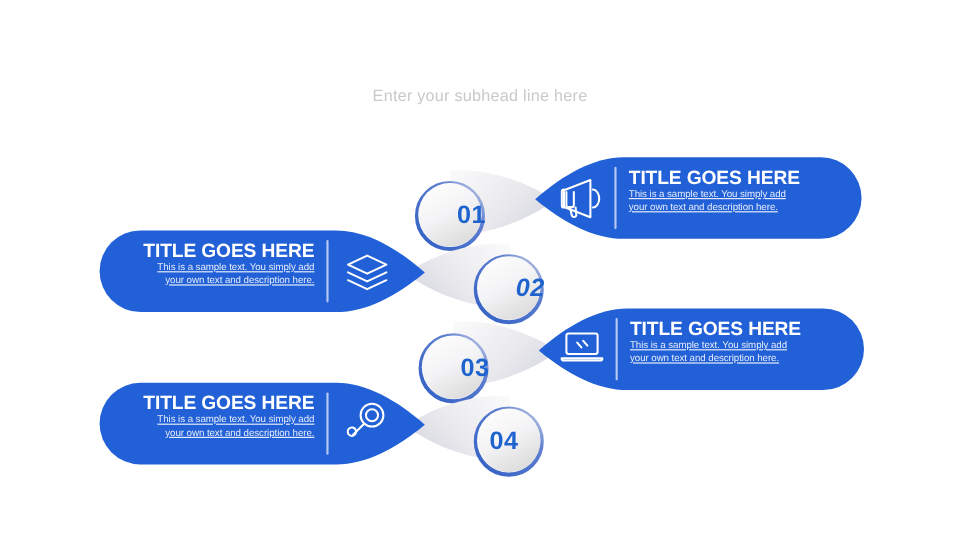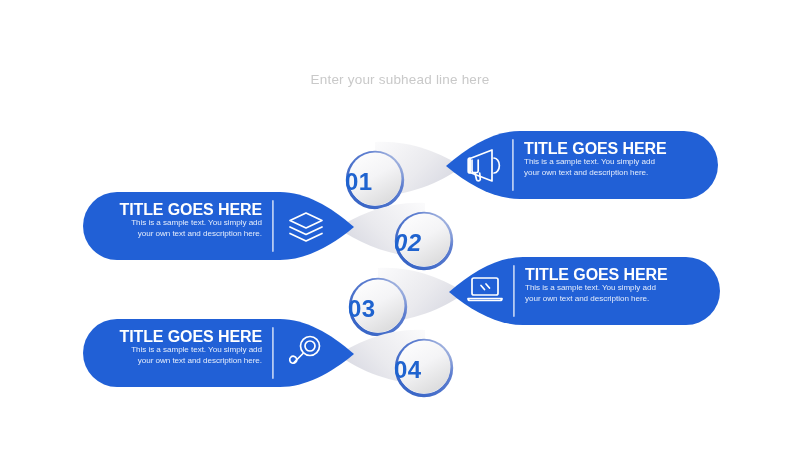--- a/index.html
+++ b/index.html
@@ -31,31 +31,32 @@
     line-height:13px;
     white-space:nowrap;
   }
   .body{
     font-size:8.1px;
     color:#e4ecfb;
     line-height:10.6px;
     letter-spacing:-0.05px;
     margin-top:2px;
     white-space:nowrap;
+    text-decoration:underline;
   }
   .right-al{text-align:right;}
   .left-al{text-align:left;}
 
   .numlabel{
     position:absolute;
-    font-size:24px;
+    font-size:21px;
     font-weight:bold;
     color:#1f63cf;
     letter-spacing:.4px;
-    text-align:left;
+    text-align:right;
     width:60px;
   }
 </style>
 </head>
 <body>
 
 <div id="stage">
 
   <div class="subhead">Enter your subhead line here</div>
 
@@ -156,21 +157,21 @@
       </g>
       <rect x="272" y="327" width="1.8" height="52" rx="0.9" fill="#cfdcf6" opacity="0.85"></rect>
       <circle cx="424" cy="368" r="27.5" fill="none" stroke="url(#ringgrad1)" stroke-width="3.4"></circle>
       <circle cx="424" cy="367" r="26.5" fill="url(#circgrad)"></circle>
     </g>
   </svg>
 
   <div class="numlabel" style="left:345px;top:168px;">01</div>
   <div class="numlabel" style="left:394px;top:229px;font-style:italic;">02</div>
   <div class="numlabel" style="left:348px;top:295px;">03</div>
-  <div class="numlabel" style="left:394px;top:356px;">04</div>
+  <div class="numlabel" style="left:372px;top:356px;">04</div>
 
   <div class="txtblock left-al" style="left:524px;top:142px;width:180px;">
     <div class="ttl">TITLE GOES HERE</div>
     <div class="body">This is a sample text. You simply add</div>
     <div class="body" style="margin-top:0;">your own text and description here.</div>
   </div>
 
   <div class="txtblock right-al" style="left:82px;top:203px;width:180px;">
     <div class="ttl">TITLE GOES HERE</div>
     <div class="body">This is a sample text. You simply add</div>

